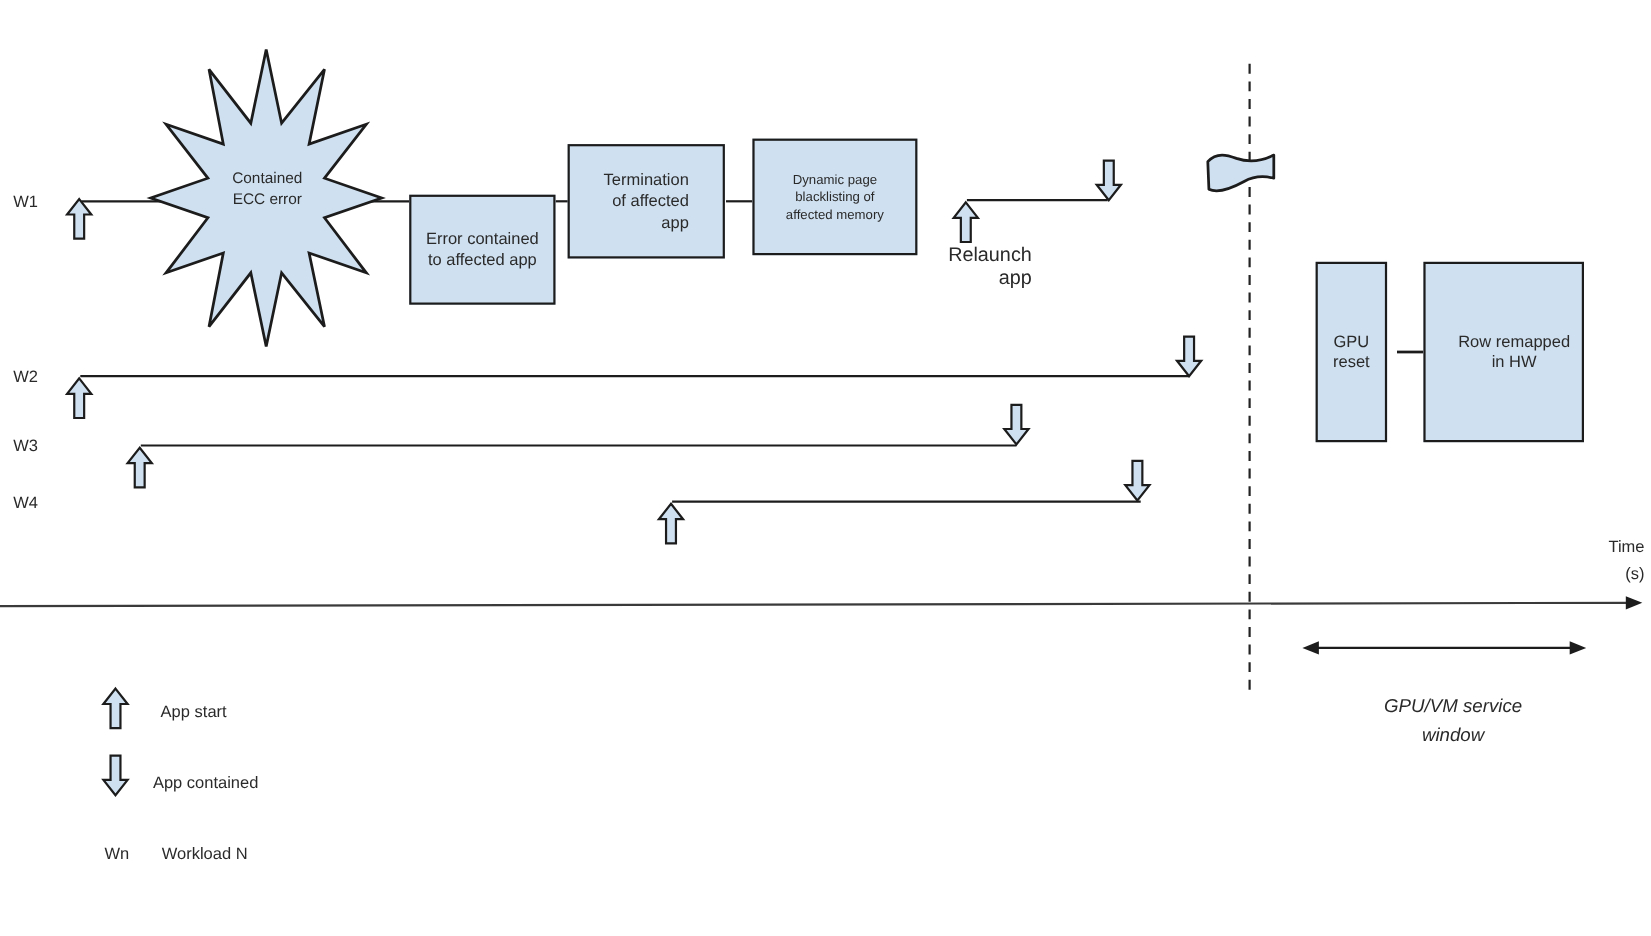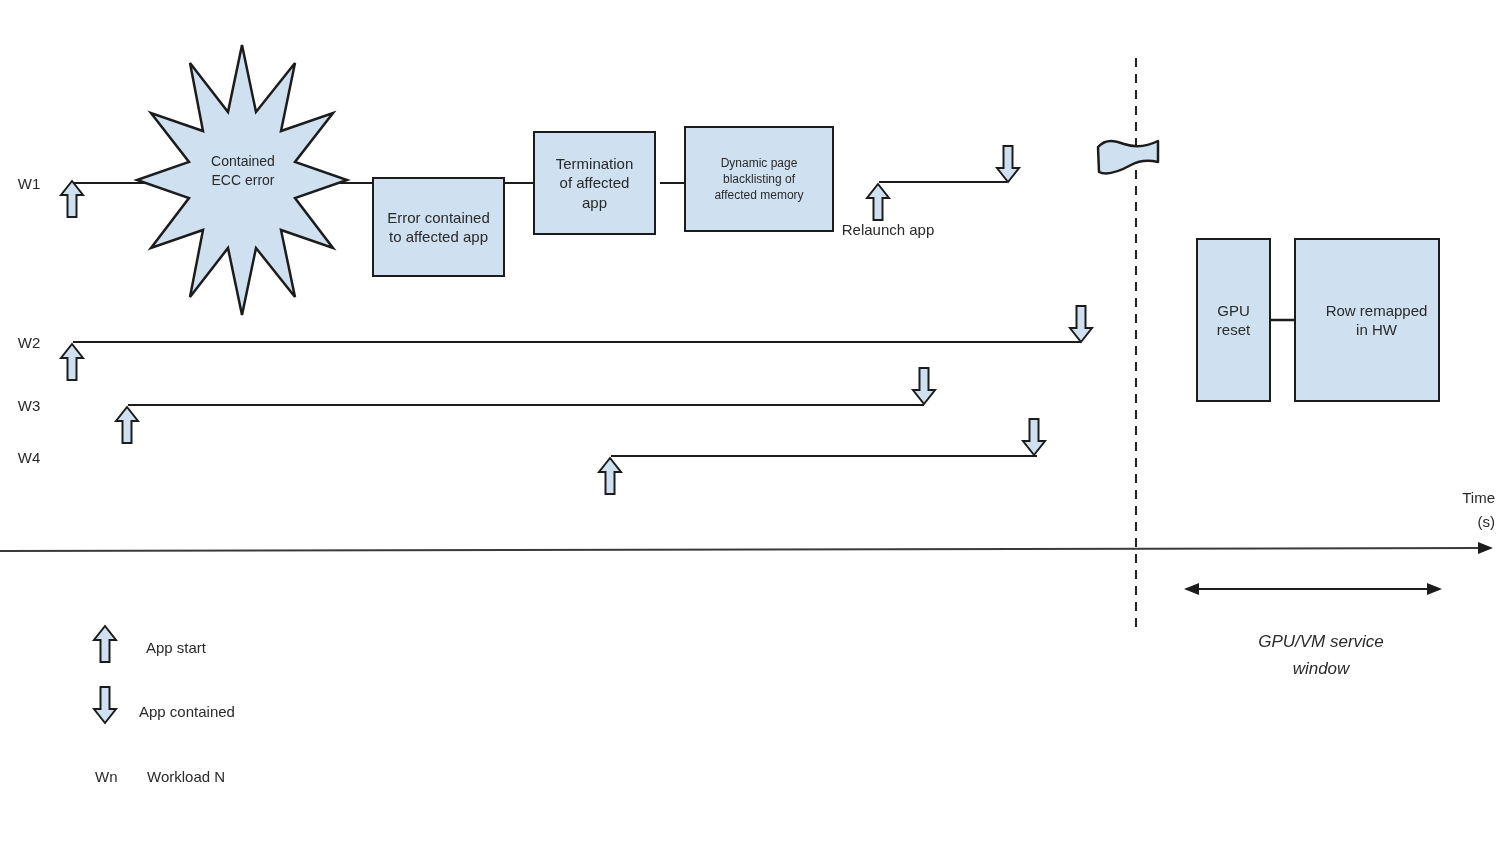--- a/index.html
+++ b/index.html
@@ -22,48 +22,48 @@
     position: absolute;
     left: 0; top: 0;
     width: 1501px; height: 851px;
   }
   .pre { white-space: pre-line; }
   .w-label {
     position: absolute;
     left: 12px;
     width: 34px;
     font-size: 15px;
-    text-align: center;
+    text-align: left;
   }
   .node-box {
     position: absolute;
     box-sizing: border-box;
     background: #cfe0f0;
     border: 2px solid #1c1c1c;
     display: flex;
     align-items: center;
     justify-content: center;
     text-align: center;
     font-size: 15px;
     line-height: 1.3;
   }
   .box-1 { left: 372px; top: 131px; width: 133px; height: 100px; margin-top: 46px; }
-  .box-2 { left: 533px; top: 131px; width: 123px; height: 104px; }
+  .box-2 { left: 516px; top: 131px; width: 143px; height: 104px; text-align: right; }
   .box-3 { left: 684px; top: 126px; width: 150px; height: 106px; font-size: 12px; line-height: 1.35; }
-  .box-gpu { left: 1196px; top: 238px; width: 75px; height: 164px; }
+  .box-gpu { left: 1196px; top: 238px; width: 65px; height: 164px; }
   .box-row { left: 1294px; top: 238px; width: 146px; height: 164px; padding-left: 19px; }
   .burst-label {
     position: absolute;
     left: 180px; top: 152px; width: 126px;
     text-align: center; font-size: 14px; line-height: 1.35;
   }
   .relaunch-label {
     position: absolute;
     left: 838px; top: 221px; width: 100px;
-    text-align: center; font-size: 15px;
+    text-align: right; font-size: 18px;
   }
   .time-label {
     position: absolute;
     left: 1443px; top: 486px; width: 52px;
     text-align: right; font-size: 15px; line-height: 1.6;
   }
   .service-label {
     position: absolute;
     left: 1243px; top: 628px; width: 156px;
     text-align: center; font-size: 17px; line-height: 1.6; font-style: italic;

